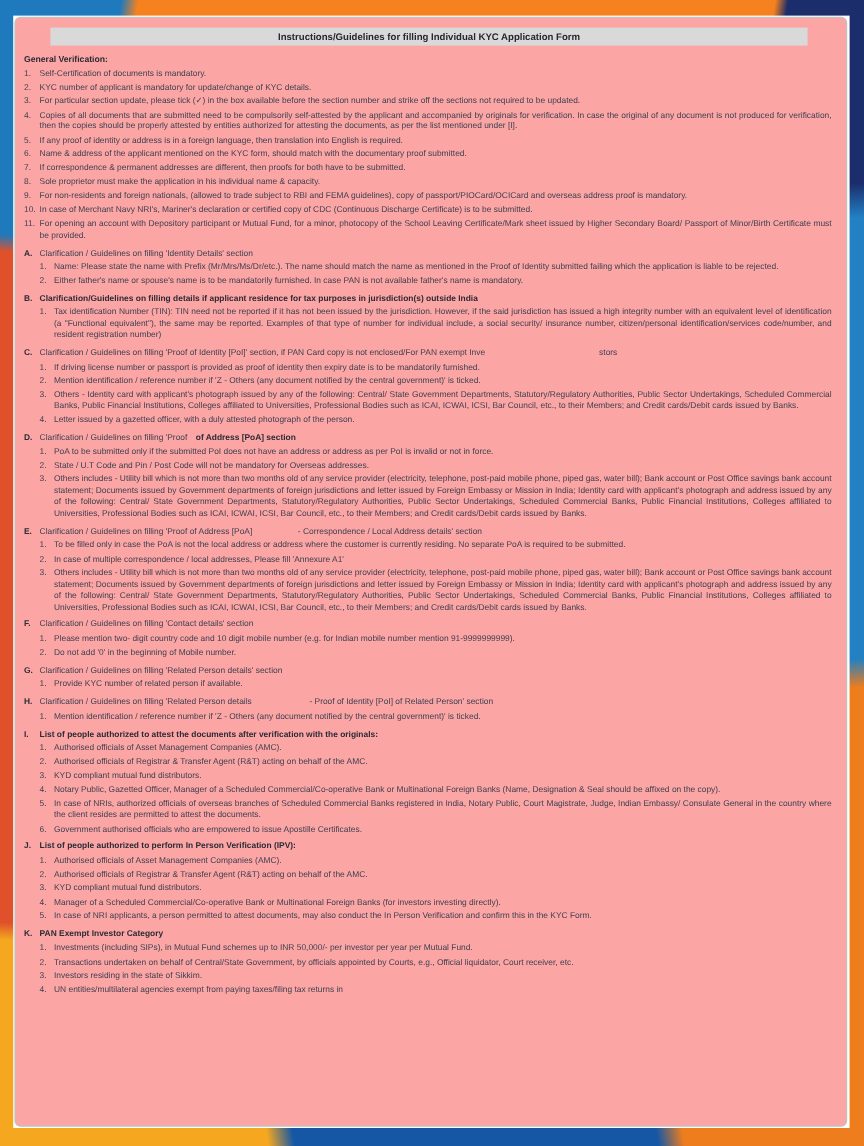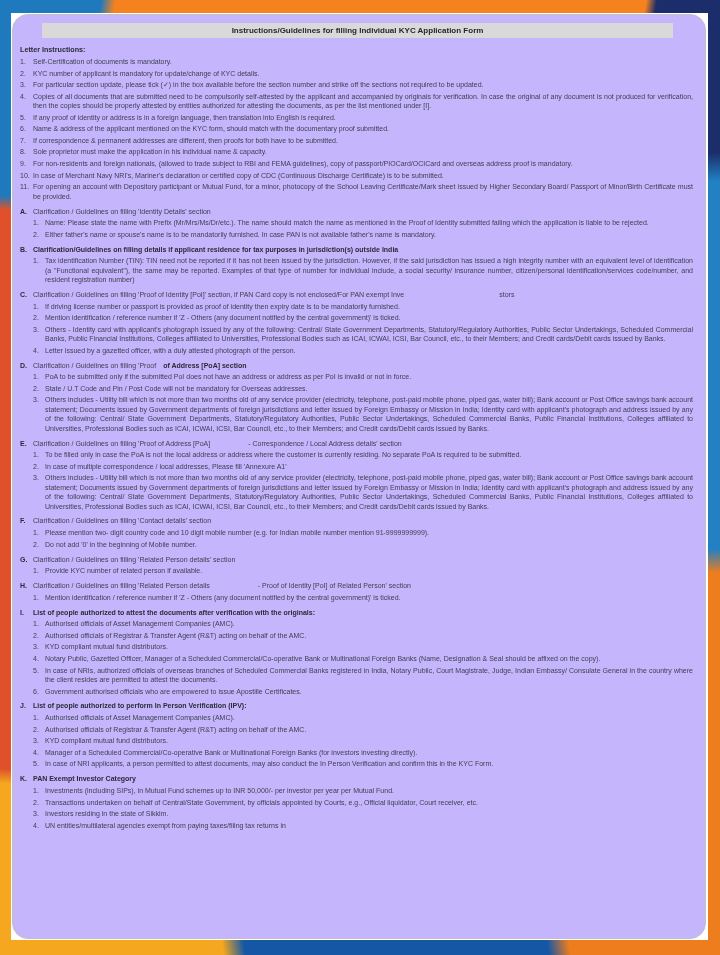--- a/index.html
+++ b/index.html
@@ -36,21 +36,21 @@
     top:0; right:0; width:12px; height:100%;
     background:linear-gradient(177deg,
       var(--navy,#1b2d6b) 0 16%,
       var(--right-blue,#2280c3) 19% 57.5%,
       var(--deep-orange,#ee7d1d) 60%);
   }
   
   #page {
     position:absolute; z-index:2;
     left:12px; top:14px; right:14px; bottom:16px;
-    background:#c4b5fd; border:1px solid #c2c2c2; border-radius:16px;
+    background:#fca5a5; border:1px solid #c2c2c2; border-radius:5px;
     box-sizing:border-box;
     padding:6px 10px 4px 7px;
     overflow:hidden;
     font-size:7px; line-height:9.4px;
   }
   #title-bar {
     background:var(--title-bar-gray,#d9d9d9);
     color:#26262e; font-weight:700; font-size:8px; line-height:10px;
     text-align:center; padding:2.5px 0; margin:2px 22px 7px 22px;
   }
@@ -71,21 +71,21 @@
 <body>
 
 <div class="band" id="band-top"></div>
 <div class="band" id="band-bottom"></div>
 <div class="band" id="band-left"></div>
 <div class="band" id="band-right"></div>
 
 <div id="page">
   <div id="title-bar">Instructions/Guidelines for filling Individual KYC Application Form</div>
 
-  <div class="g-head">Letter Instructions:</div>
+  <div class="g-head">General Verification:</div>
   <div class="general">
   <div class="item">
     <span class="i-num">1.</span>
     <span class="i-txt">Self-Certification of documents is mandatory.</span>
   </div>
 
   <div class="item">
     <span class="i-num">2.</span>
     <span class="i-txt">KYC number of applicant is mandatory for update/change of KYC details.</span>
   </div>

